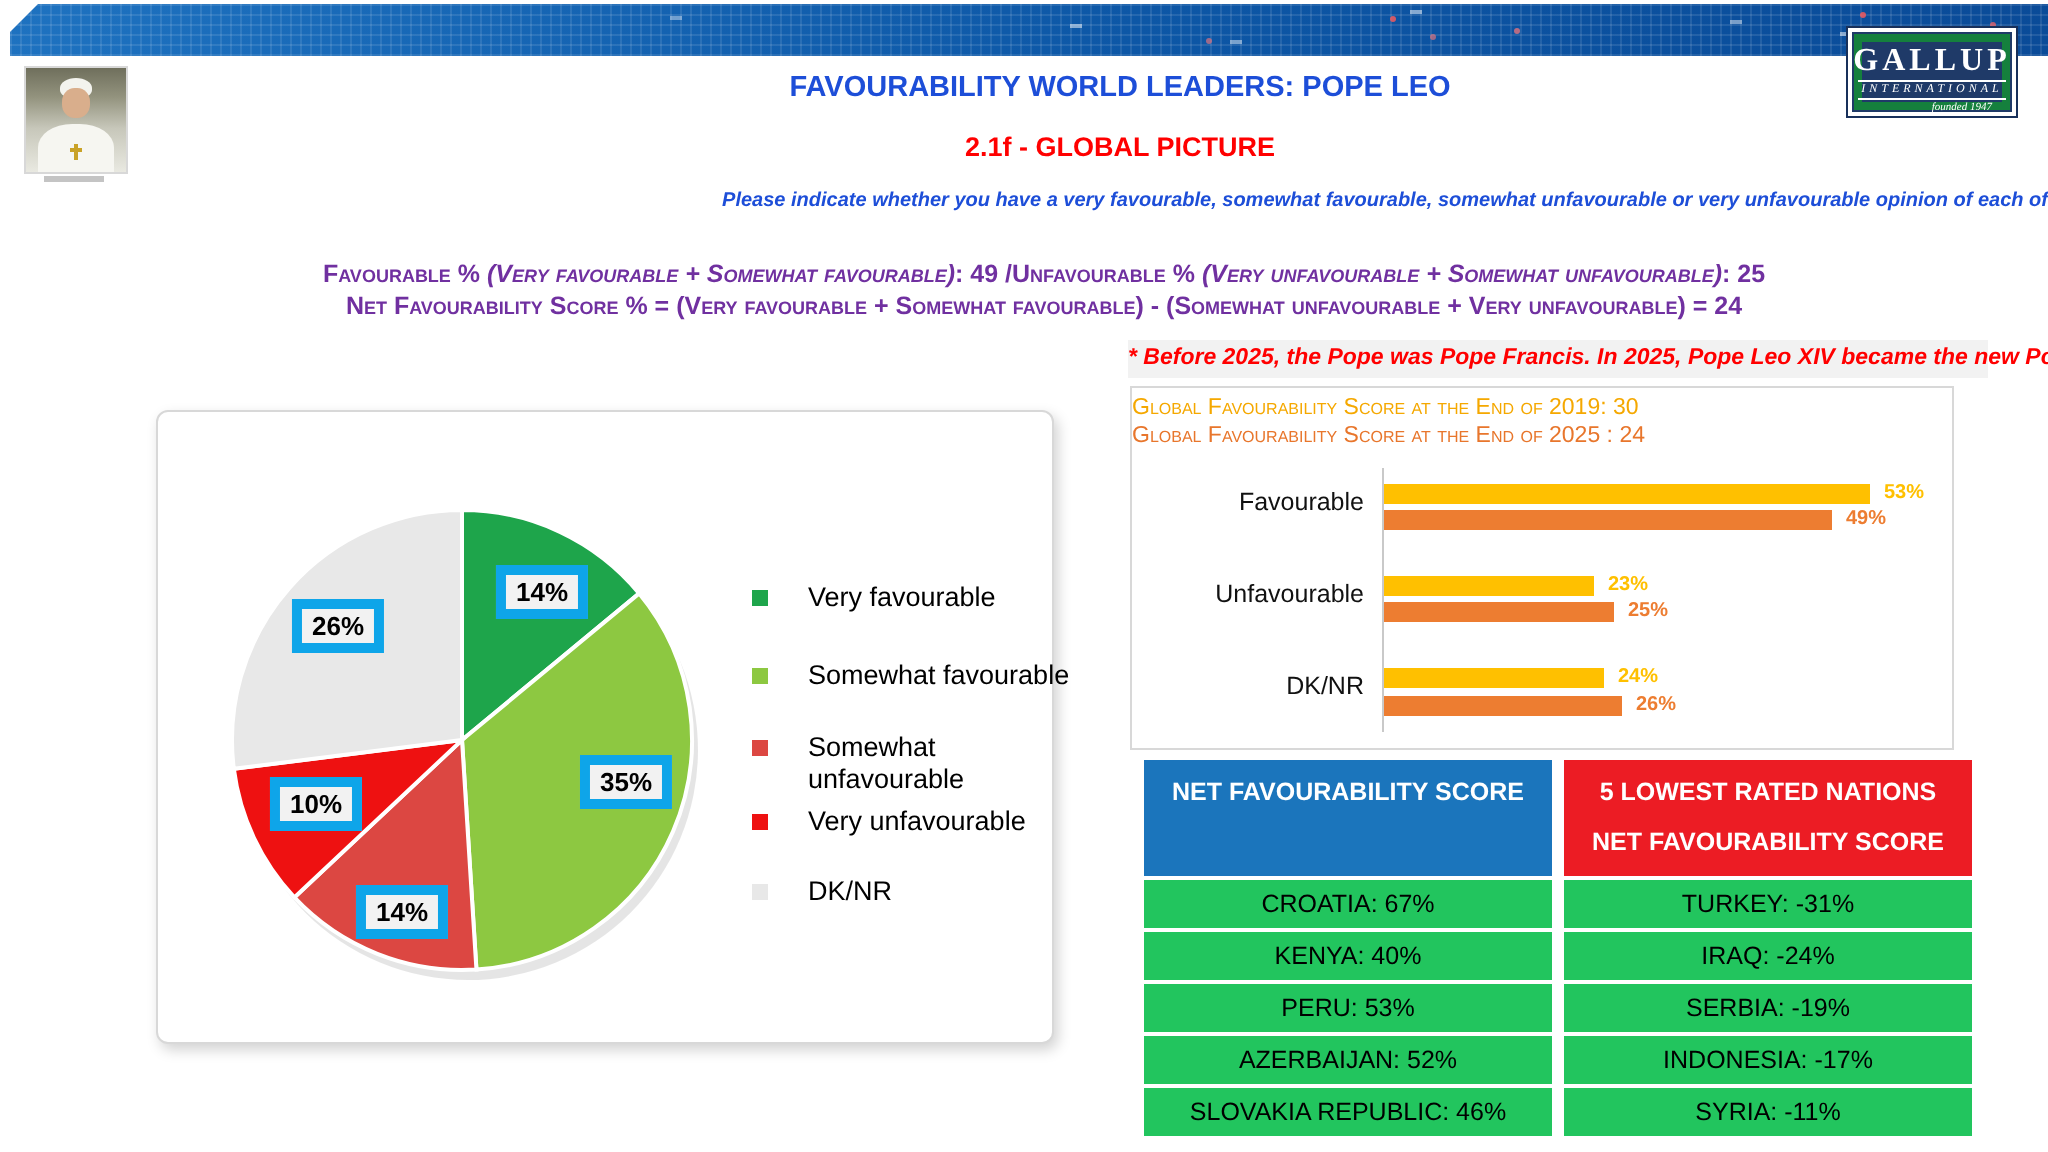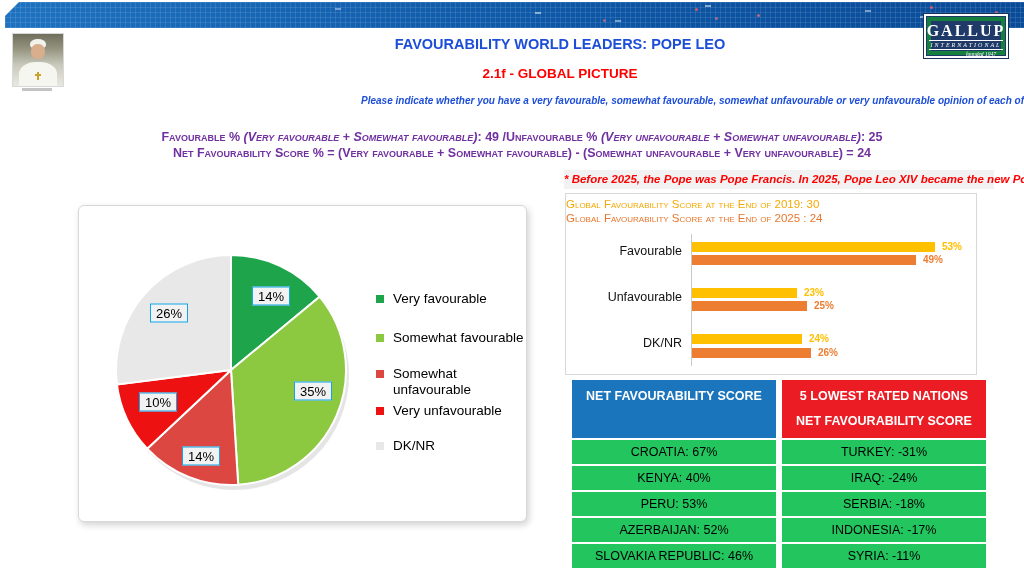--- a/index.html
+++ b/index.html
@@ -51,23 +51,23 @@
   .question{position:absolute;left:20px;top:93px;width:1004px;text-align:right;font-style:italic;font-weight:bold;
     font-size:10px;line-height:16px;color:#1d4ed8;}
   .scoreline{position:absolute;left:20px;width:1004px;text-align:center;color:#7030A0;font-weight:bold;
     font-size:12.5px;font-variant:small-caps;}
   .scoreline .it{font-style:italic;}
   .sl1{top:130px;} .sl2{top:146px;}
 
   
   .pie-panel{position:absolute;left:78px;top:205px;width:447px;height:315px;background:#fff;
     border:1px solid #D8D8D8;border-radius:6px;box-shadow:2px 3px 7px rgba(0,0,0,.18);}
-  .pie-label{position:absolute;transform:translate(-50%,-50%);background:#F2F2F2;border:1px solid #0ea5e9;
-    font-weight:normal;font-size:13px;padding:1px 5px;white-space:nowrap;}
-  .legend-item{position:absolute;left:297px;display:flex;gap:9px;font-size:13.5px;line-height:16px;}
+  .pie-label{position:absolute;transform:translate(-50%,-50%);background:#F2F2F2;border:5px solid #0ea5e9;
+    font-weight:bold;font-size:13px;padding:1px 5px;white-space:nowrap;}
+  .legend-item{position:absolute;left:297px;display:flex;gap:20px;font-size:13.5px;line-height:16px;}
   .legend-swatch{width:8px;height:8px;margin-top:4px;flex:0 0 8px;}
 
   
   .note{position:absolute;left:564px;top:170px;width:430px;height:19px;background:#F2F2F2;color:#FF0000;
     font-weight:bold;font-style:italic;font-size:11.5px;text-align:center;line-height:19px;white-space:nowrap;}
 
   
   .bar-panel{position:absolute;left:565px;top:193px;width:410px;height:180px;background:#fff;border:1px solid #D8D8D8;}
   .bar-title{position:absolute;width:100%;font-weight:normal;font-size:11.5px;font-variant:small-caps;white-space:nowrap;}
   .bt1{top:4px;color:#F5A800;} .bt2{top:18px;color:#E8762C;}
@@ -177,17 +177,17 @@
     </div>
 </div>
 <div class="nation-table lowest">
   <div class="nt-header" style="background: rgb(236, 28, 36);">
     <div>5 LOWEST RATED NATIONS</div>
     <div>NET FAVOURABILITY SCORE</div>
   </div>
   <div class="nt-rows">
       <div class="nt-row">TURKEY: -31%</div>
       <div class="nt-row">IRAQ: -24%</div>
-      <div class="nt-row">SERBIA: -18%</div>
+      <div class="nt-row">SERBIA: -19%</div>
       <div class="nt-row">INDONESIA: -17%</div>
       <div class="nt-row">SYRIA: -11%</div>
     </div>
 </div>
 
 </body></html>

